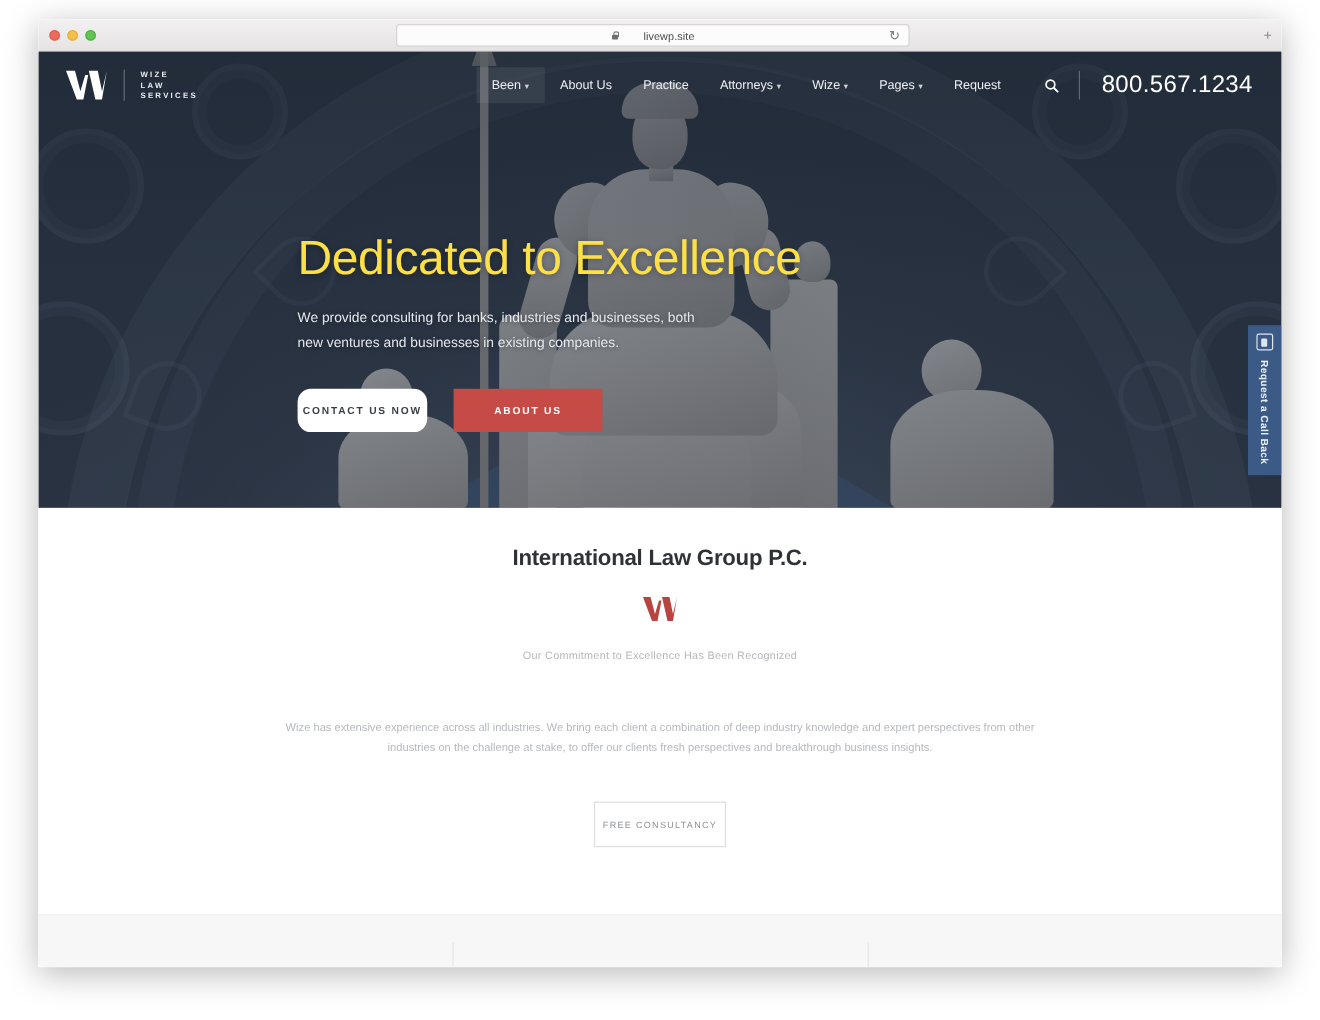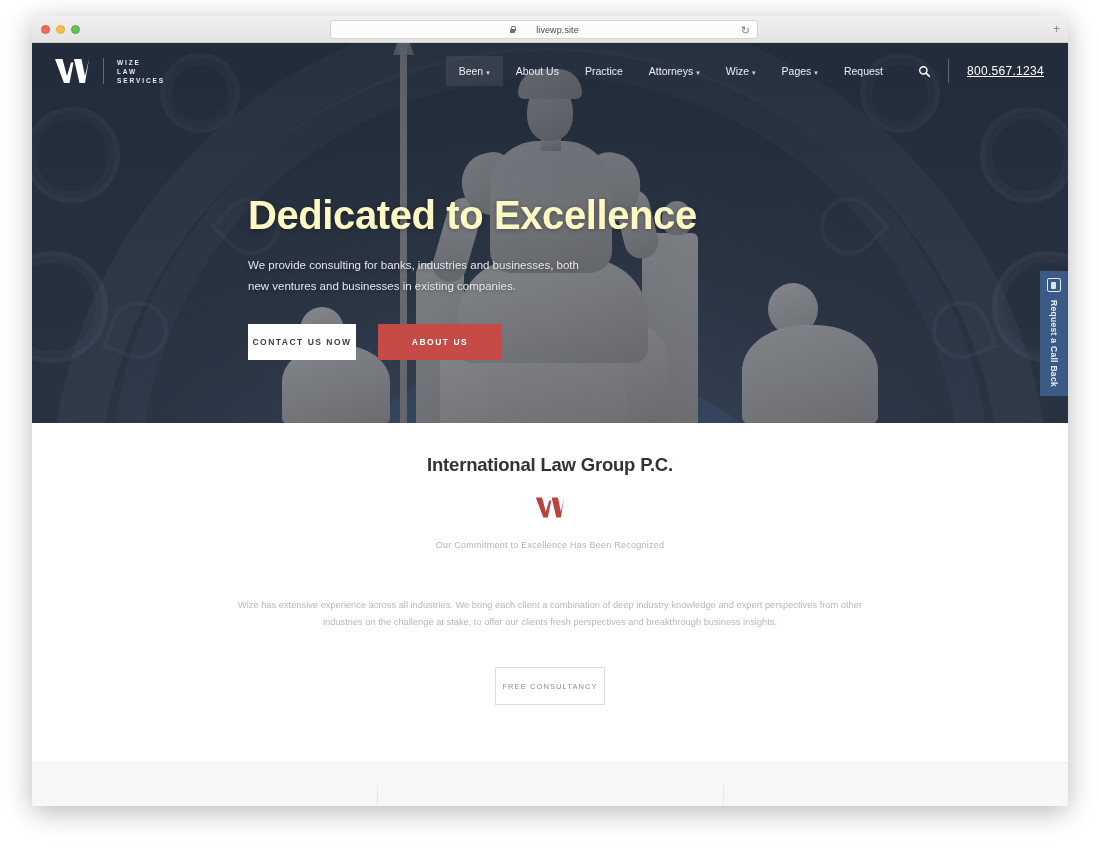--- a/index.html
+++ b/index.html
@@ -191,42 +191,41 @@
   }
   .nav-item.active { background: rgba(255,255,255,0.075); }
   .caret { font-size: 7px; margin-left: 3px; opacity: .85; }
   #search-btn {
     margin-left: 20px; margin-right: 14px;
     width: 18px; height: 18px; display: flex; align-items: center; justify-content: center;
     cursor: pointer;
   }
   #nav-sep { width: 1px; height: 24px; background: rgba(255,255,255,0.28); }
   #phone-number {
-    margin-left: 18px; font-size: 12px; color: #ffffff; letter-spacing: .3px;
+    margin-left: 18px; font-size: 20px; color: #ffffff; letter-spacing: .3px;
     white-space: nowrap;
-    text-decoration: underline;
   }
 
   
   #hero-content { position: absolute; left: 216px; top: 150px; z-index: 10; }
   #hero-title {
-    font-size: 40px; font-weight: bold; color: #fef9c3; letter-spacing: -0.4px;
+    font-size: 40px; font-weight: normal; color: #fde047; letter-spacing: -0.4px;
     text-shadow: 0 1px 5px rgba(0,0,0,0.30);
   }
   #hero-subtitle {
     margin-top: 17px; font-size: 11.5px; color: #e4e8ee; line-height: 21px;
     text-shadow: 0 1px 4px rgba(0,0,0,0.35);
   }
   #hero-buttons { margin-top: 27px; display: flex; gap: 22px; }
   .hero-btn {
     display: flex; align-items: center; justify-content: center;
     height: 36px; font-size: 8.5px; letter-spacing: 1.5px; font-weight: bold;
     cursor: pointer;
   }
-  #btn-contact { width: 108px; background: #ffffff; color: #3a3f47; }
+  #btn-contact { width: 108px; background: #ffffff; color: #3a3f47; border-radius: 11px; }
   #btn-about   { width: 124px; background: #c64a46; color: #ffffff; }
 
   
   #callback-tab {
     position: absolute; right: 0; top: 228px; z-index: 30;
     width: 28px; height: 125px;
     background: #3c5a86;
     display: flex; flex-direction: column; align-items: center;
     padding-top: 7px;
     cursor: pointer;

